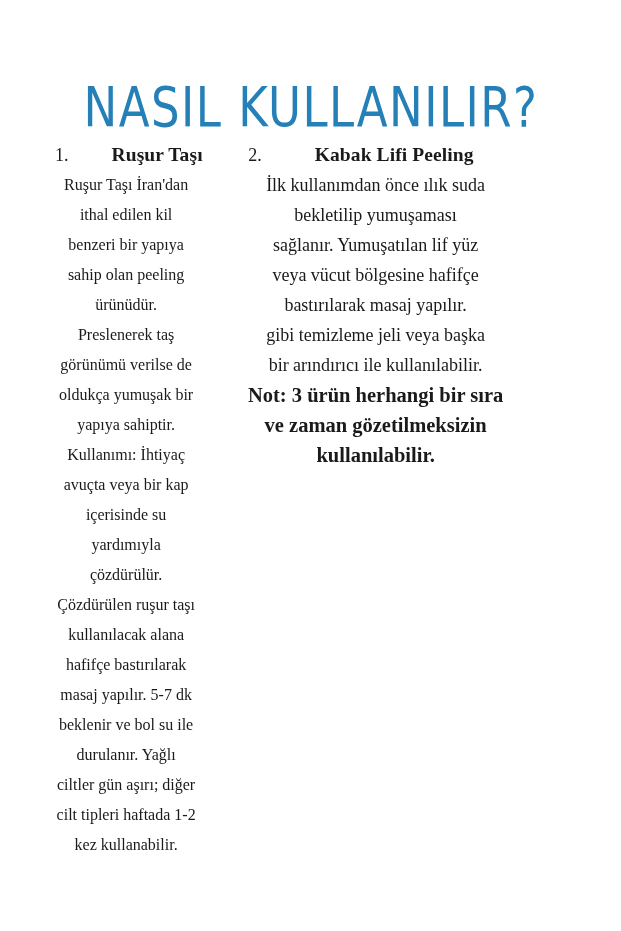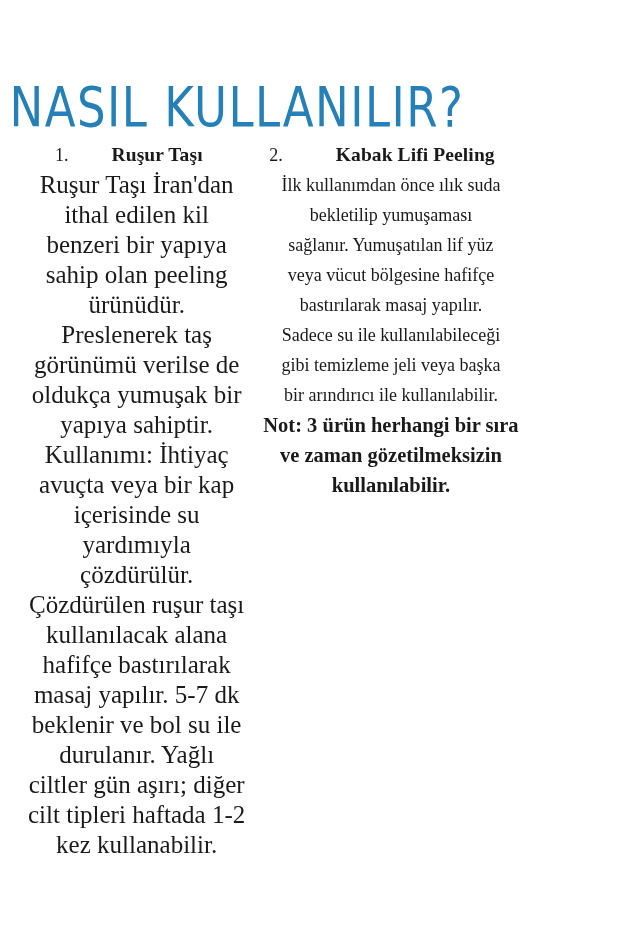--- a/index.html
+++ b/index.html
@@ -23,21 +23,21 @@
     height: 931px;
     box-sizing: border-box;
   }
 
   
   .title-wrap {
     position: absolute;
     top: 52px;
     left: 0;
     width: 621px;
-    text-align: left;
+    text-align: center;
   }
   .title {
     display: inline-block;
     font-family: "DejaVu Sans", "Liberation Sans", sans-serif;
     font-size: 47px;
     line-height: 1.0;
     letter-spacing: 1.5px;
     font-weight: 400;
     color: #2580b8;
     transform: scaleY(1.18) scaleX(0.96);
@@ -89,21 +89,21 @@
     font-weight: 700;
     font-size: 19.5px;
     letter-spacing: 0.1px;
   }
   .col-left .head-gap { display: inline-block; width: 43px; }
   .col-right .head-gap { display: inline-block; width: 53px; }
 
   
   .body-text {
     text-align: center;
-    font-size: 25px;
+    font-size: 16px;
     line-height: 30px;
     margin: 0;
     word-spacing: 0px;
     hyphens: none;
   }
   .col-right .body-text {
     font-size: 18px;
     line-height: 30px;
   }
   .body-text.bold {
@@ -161,21 +161,20 @@
     <div class="col col-right">
       <div class="head-line">
         <span class="head-num">2.</span><span class="head-gap"></span><span class="head-title">Kabak Lifi Peeling</span>
       </div>
       <p class="body-text">
           <span class="ln">İlk kullanımdan önce ılık suda</span>
           <span class="ln">bekletilip yumuşaması</span>
           <span class="ln">sağlanır. Yumuşatılan lif yüz</span>
           <span class="ln">veya vücut bölgesine hafifçe</span>
           <span class="ln">bastırılarak masaj yapılır.</span>
-          <span class="ln">Sadece su ile kullanılabileceği</span>
           <span class="ln">gibi temizleme jeli veya başka</span>
           <span class="ln">bir arındırıcı ile kullanılabilir.</span>
         </p>
       <p class="body-text bold">
           <span class="ln">Not: 3 ürün herhangi bir sıra</span>
           <span class="ln">ve zaman gözetilmeksizin</span>
           <span class="ln">kullanılabilir.</span>
         </p>
     </div>
 

